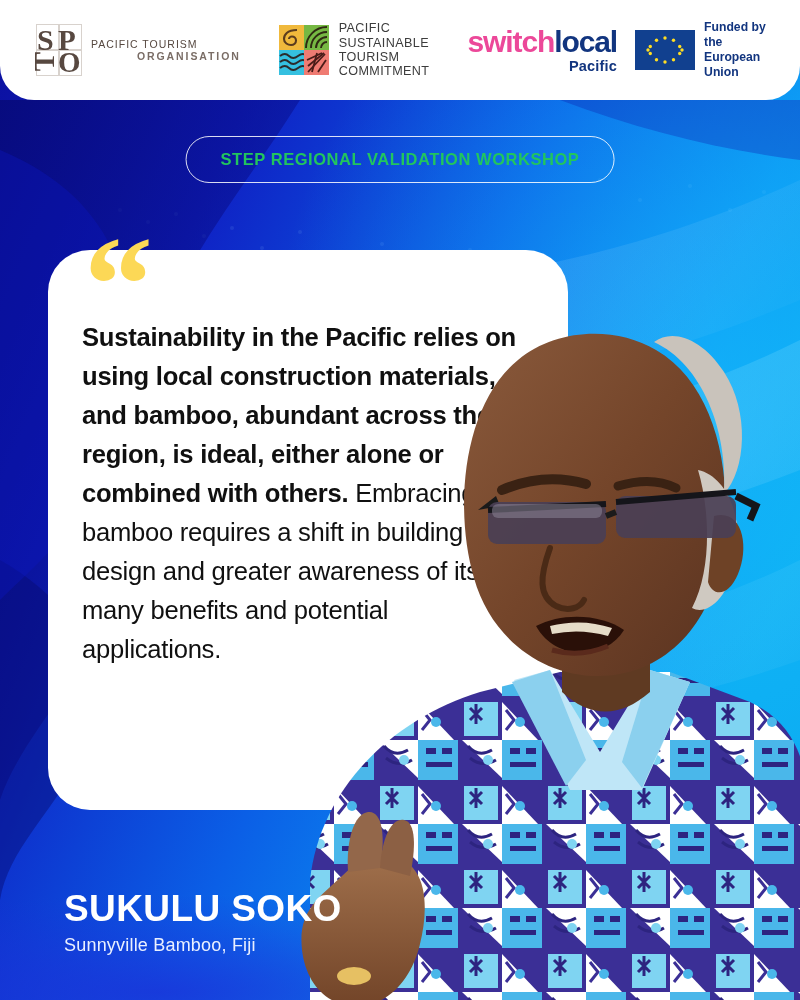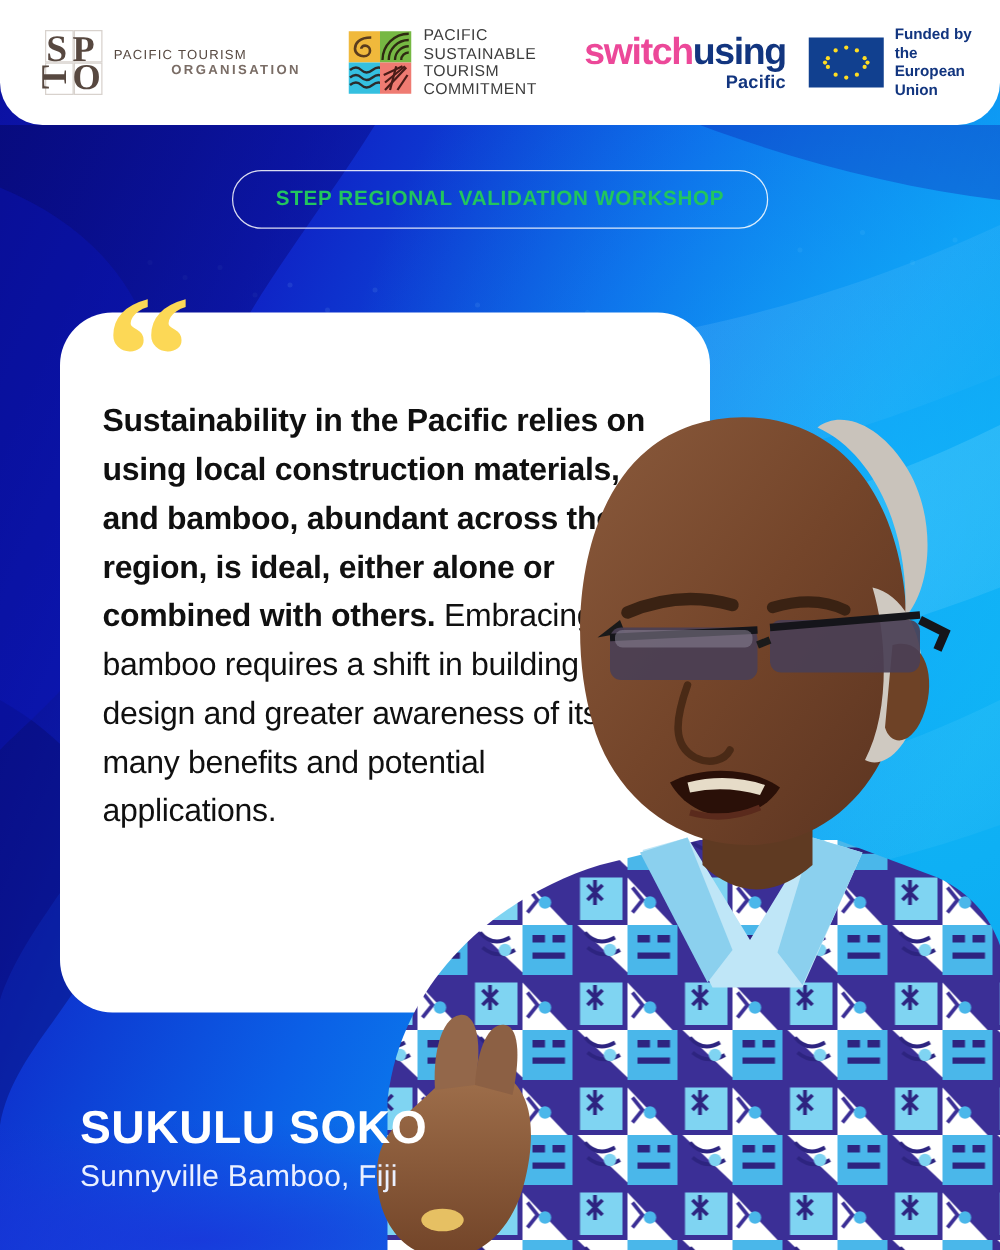--- a/index.html
+++ b/index.html
@@ -97,21 +97,21 @@
   }
   .quote .b{ font-weight:700; }
   .quote .n{ font-weight:400; }
 
   
   .photo{ position:absolute; left:250px; top:320px; width:560px; height:690px; z-index:7; }
 
   
   .nameblock{ position:absolute; left:64px; bottom:44px; z-index:9; }
   .name{ font-size:37px; font-weight:700; color:#fff; letter-spacing:.4px; line-height:1.05;margin-top:32px; }
-  .role{ font-size:24px; font-weight:400; color:#eaf0ff; margin-top:6px; letter-spacing:.2px; }
+  .role{ font-size:18px; font-weight:400; color:#eaf0ff; margin-top:6px; letter-spacing:.2px; }
 </style>
 </head>
 <body>
 
 <svg id="bg" viewBox="0 0 800 1000" preserveAspectRatio="none">
   <defs>
     <linearGradient id="gMain" x1="0" y1="0" x2="1" y2="0.55">
       <stop offset="0" stop-color="#0b0f9e"></stop>
       <stop offset="0.28" stop-color="#0f21c4"></stop>
       <stop offset="0.58" stop-color="#0b5fe6"></stop>
@@ -252,21 +252,21 @@
       </div>
       <div class="pstc-txt">
         <div>PACIFIC</div>
         <div>SUSTAINABLE</div>
         <div>TOURISM</div>
         <div>COMMITMENT</div>
       </div>
     </div>
 
     <div class="swa">
-      <div class="swa-main"><span class="sw">switch</span><span class="as">using</span></div>
+      <div class="swa-main"><span class="sw">switch</span><span class="as">local</span></div>
       <div class="swa-sub">Pacific</div>
     </div>
 
     <div class="eu">
       <div class="eu-flag">
         <svg width="60" height="40" viewBox="0 0 60 40">
           <g fill="#ffdd22">
             <circle cx="30" cy="8" r="1.7"></circle>
               <circle cx="38.5" cy="10.3" r="1.7"></circle>
             <circle cx="44.7" cy="16.5" r="1.7"></circle>

